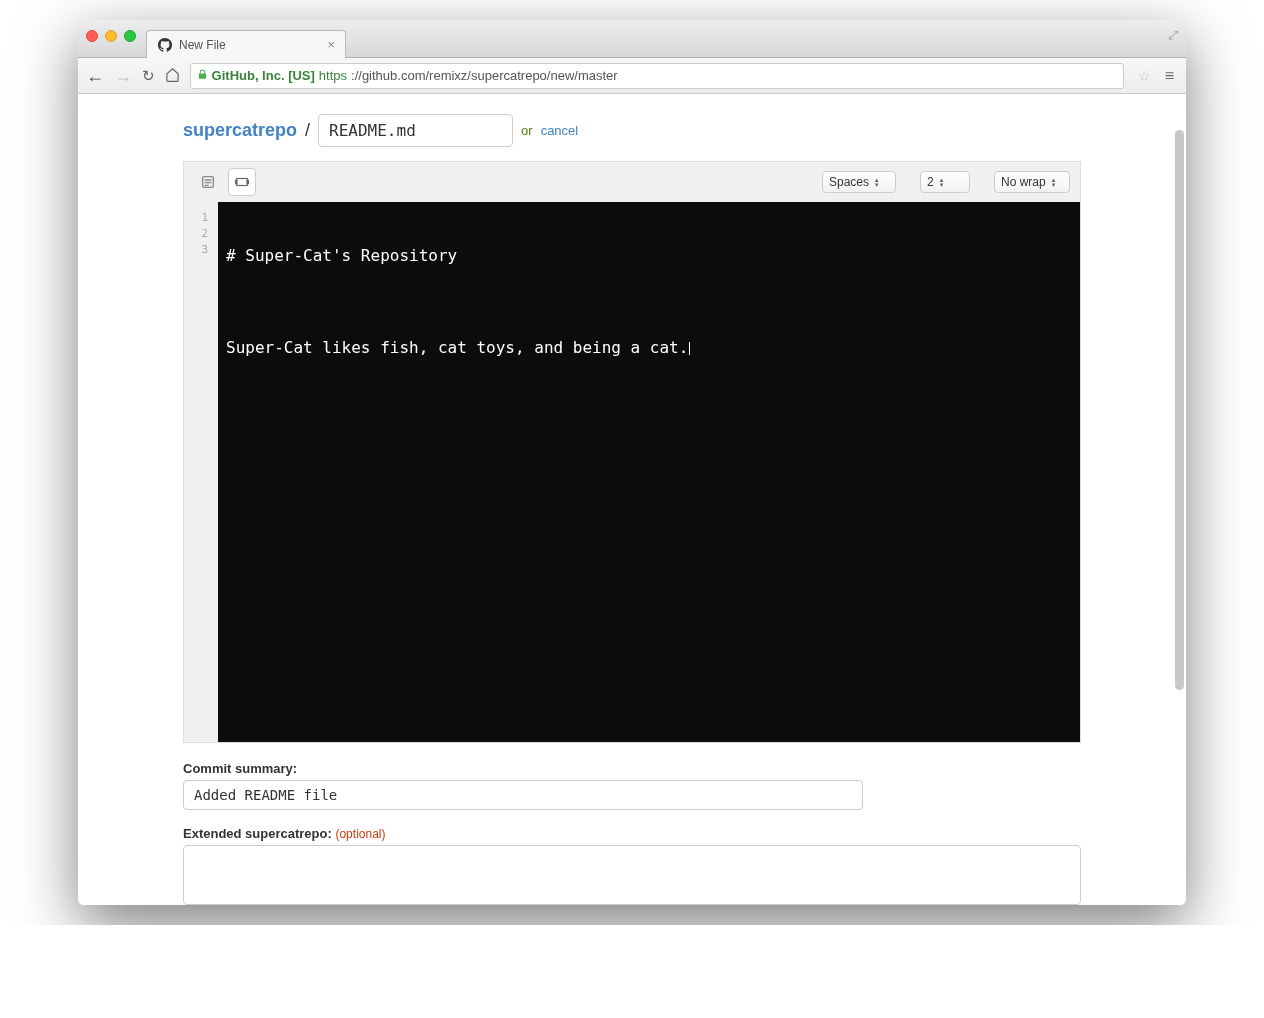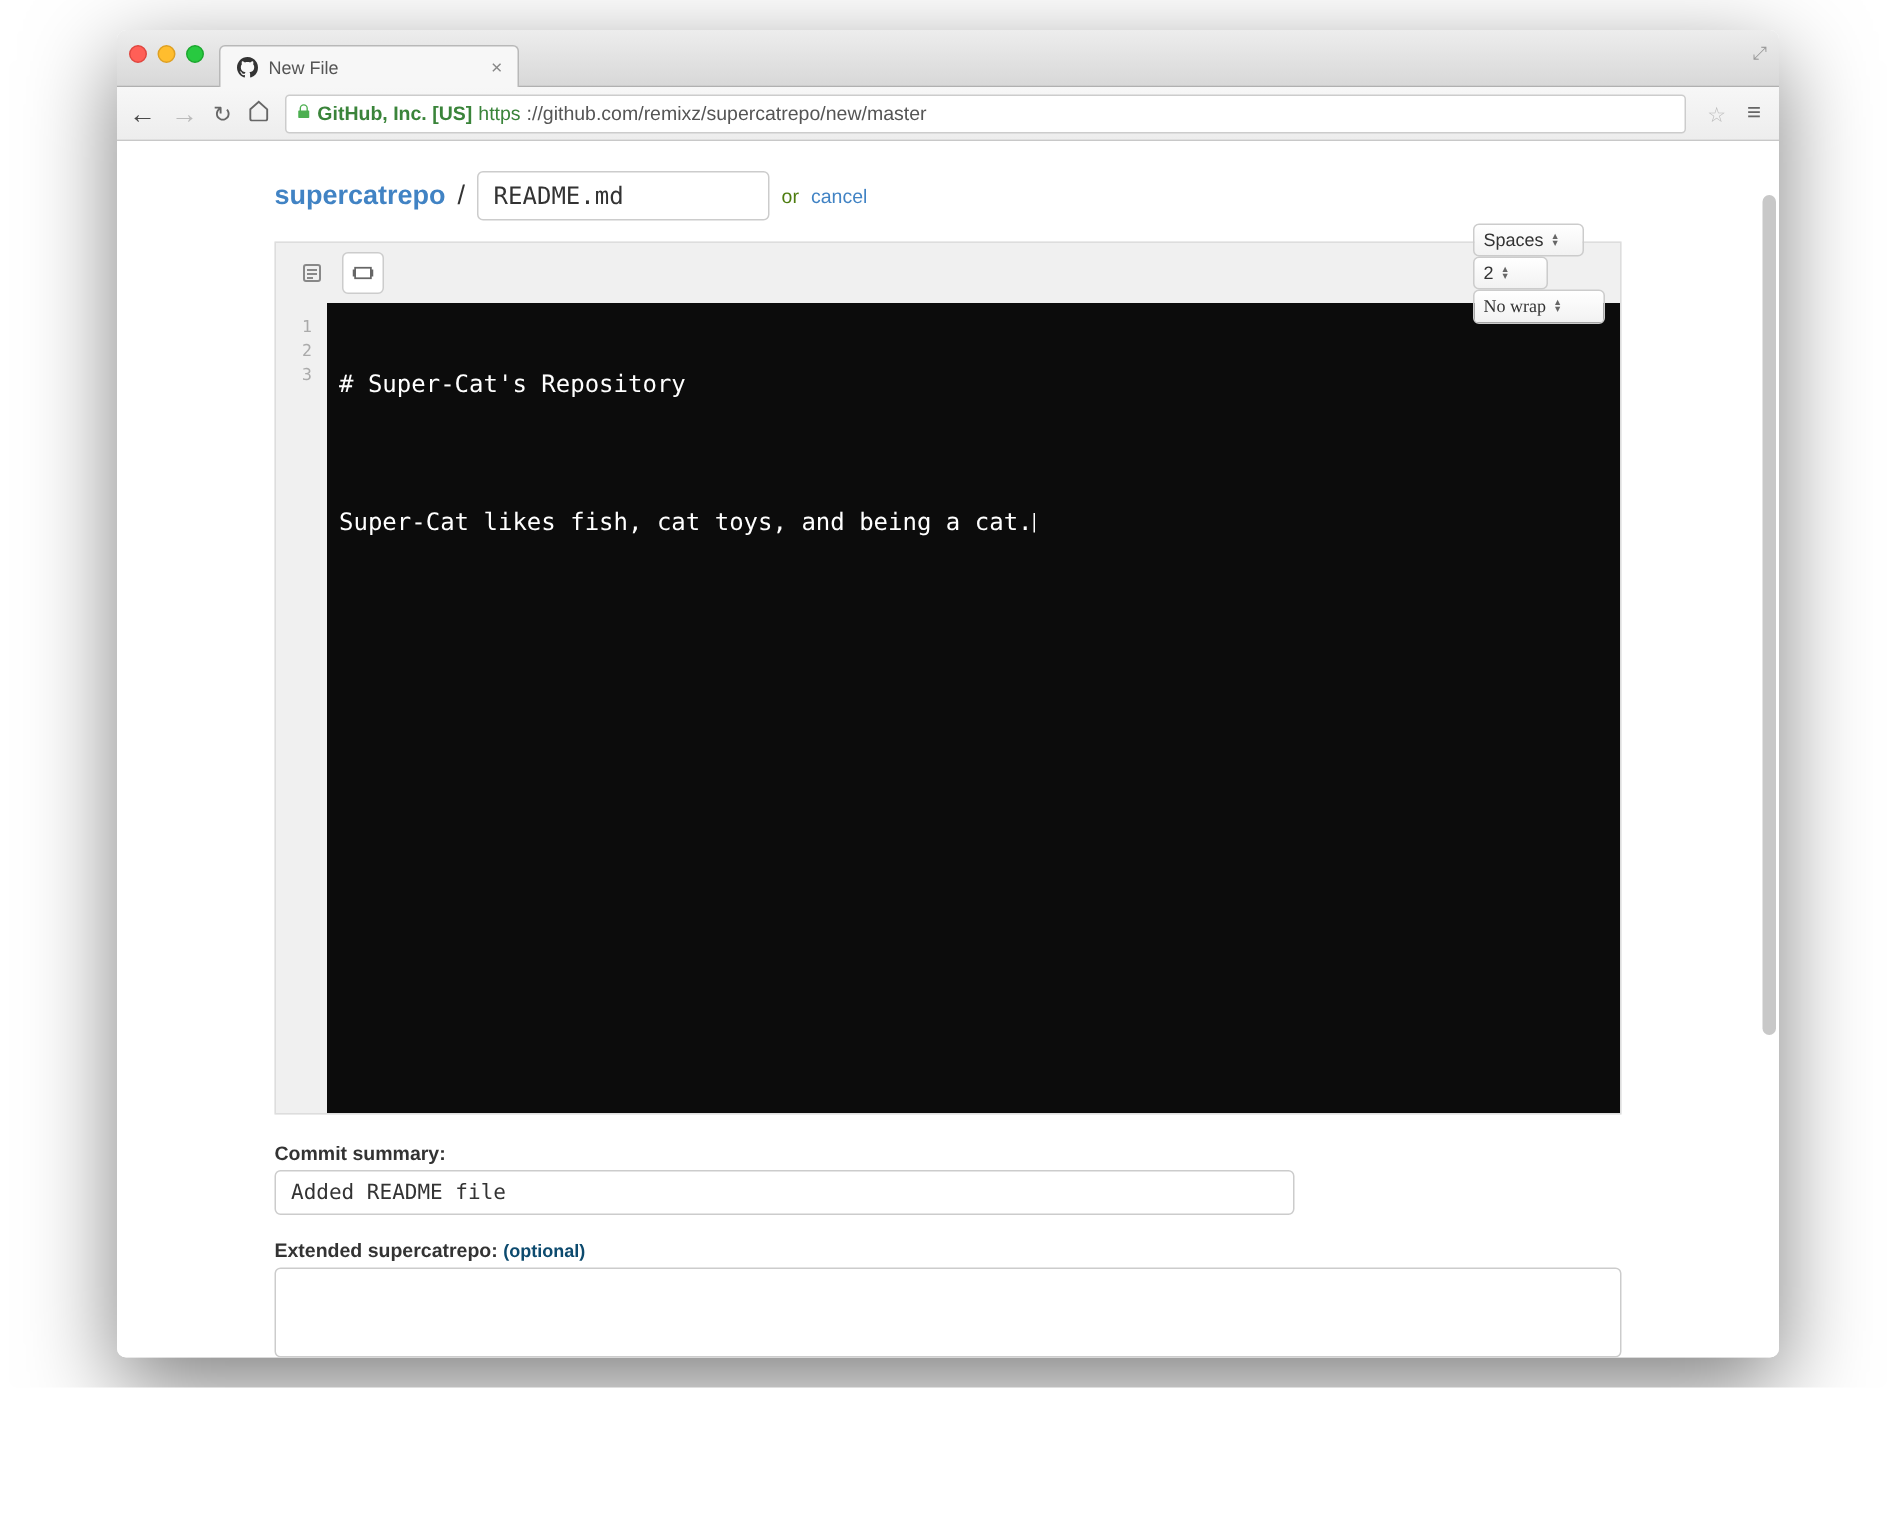--- a/index.html
+++ b/index.html
@@ -155,22 +155,21 @@
   display: flex;
   align-items: center;
   justify-content: center;
   margin-right: 6px;
   color: #666;
 }
 .tool-btn.plain { background: transparent; border: none; }
 .editor-selects {
   margin-left: auto;
   display: flex;
-  gap: 0;
-  flex-direction: column;
+  gap: 24px;
 }
 .sel {
   border: 1px solid #ccc;
   border-radius: 4px;
   background: linear-gradient(to bottom, #fff, #f2f2f2);
   font-size: 12px;
   padding: 3px 6px;
   display: flex;
   align-items: center;
   gap: 6px;
@@ -206,21 +205,21 @@
   width: 1px;
   height: 13px;
   background: #fff;
   vertical-align: middle;
   margin-left: 1px;
 }
 .commit-section {
   padding-top: 18px;
 }
 .field-label { font-size: 13px; color: #333; font-weight: bold; margin-bottom: 4px; }
-.field-label .optional { font-weight: bold; color: #0c4a6e; font-size: 12px; }
+.field-label .optional { font-weight: normal; color: #c2410c; font-size: 12px; }
 .commit-input {
   width: 680px;
   border: 1px solid #ccc;
   border-radius: 4px;
   padding: 6px 10px;
   font-family: Menlo, monospace;
   font-size: 14px;
   color: #333;
   margin-bottom: 16px;
 }
@@ -324,21 +323,21 @@
                 <span>▾</span>
               </span>
           </div>
           <div class="sel" style="width:50px;">
             <span>2</span>
             <span class="caret">
                 <span>▴</span>
                 <span>▾</span>
               </span>
           </div>
-          <div class="sel" style="width:88px;font-family:Liberation Serif, serif;">
+          <div class="sel" style="width:76px;">
             <span>No wrap</span>
             <span class="caret">
                 <span>▴</span>
                 <span>▾</span>
               </span>
           </div>
         </div>
       </div>
       <div class="editor-body">
         <div class="gutter">

